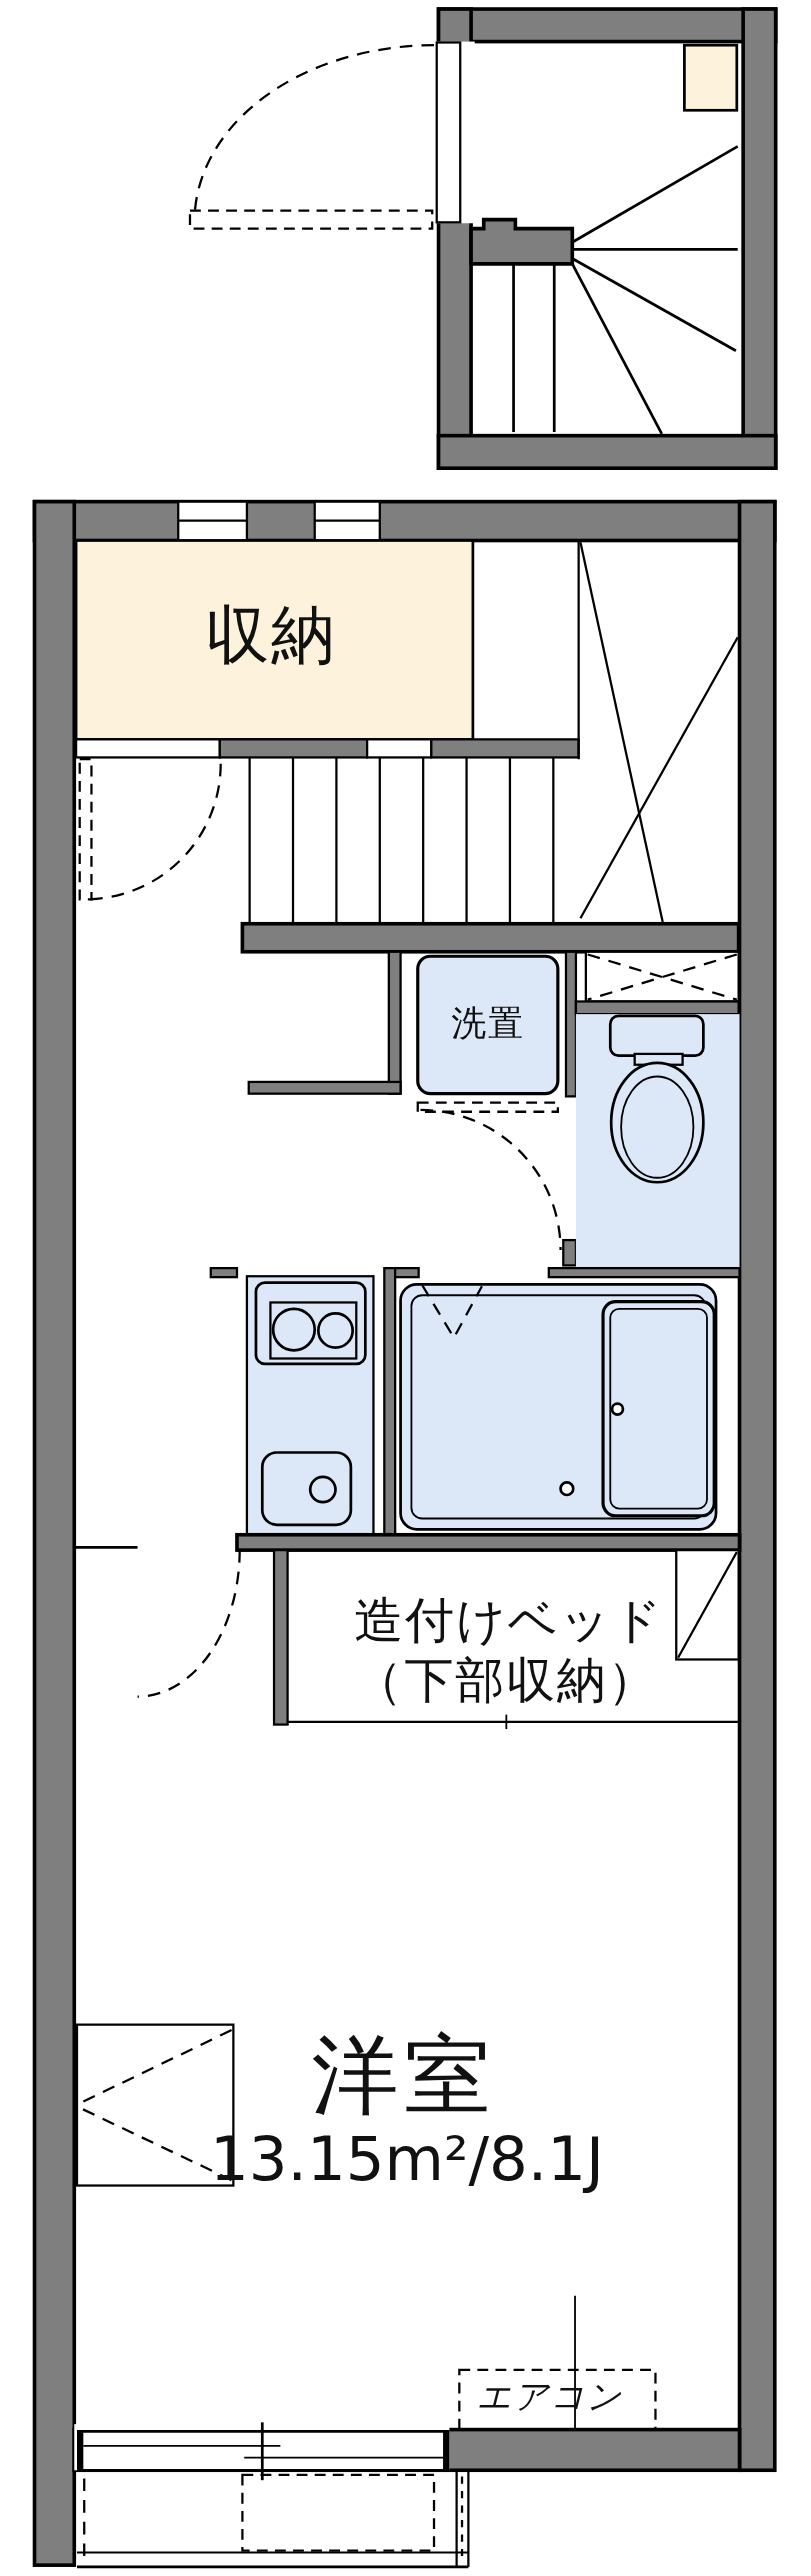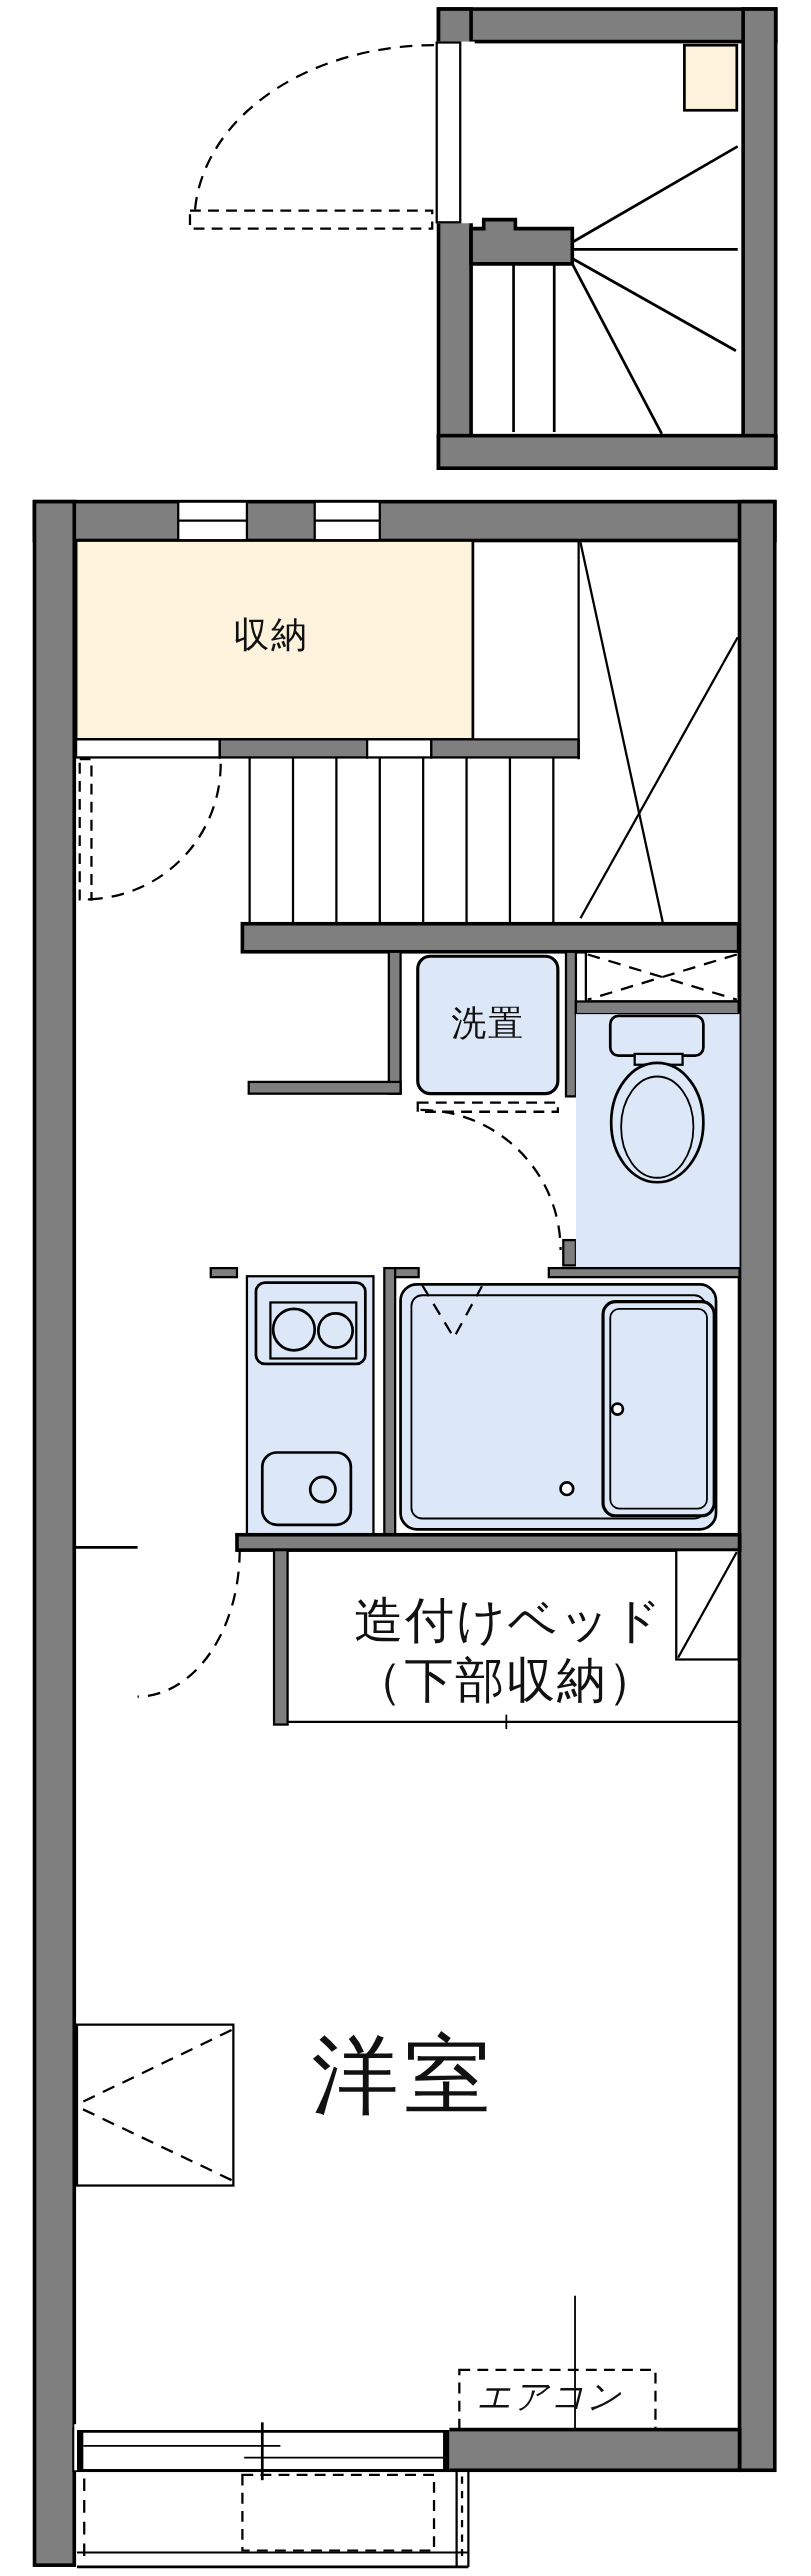--- a/index.html
+++ b/index.html
@@ -191,20 +191,21 @@
     <rect class="dashf" x="268" y="2738" width="212" height="84" style="fill:none"></rect>
     <line class="dash" x1="93" y1="2742" x2="93" y2="2836"></line>
     <line class="ln" x1="85" y1="2824" x2="518" y2="2824" style="stroke-width:2"></line>
     <line class="ln3" x1="85" y1="2840" x2="518" y2="2840"></line>
     <line class="ln" x1="505" y1="2733" x2="505" y2="2840"></line>
     <line class="ln" x1="518" y1="2733" x2="518" y2="2840"></line>
     <line class="dash" x1="511" y1="2740" x2="511" y2="2834" style="stroke-dasharray:8 8"></line>
   </g>
 </svg>
 
-  <div class="lbl" style="left:271px;top:635px;font-size:36px;">収納</div>
+  <div class="lbl" style="left:271px;top:635px;font-size:64px;">収納</div>
   <div class="lbl" style="left:488px;top:1023px;font-size:35px;">洗置</div>
   <div class="lbl" style="left:509px;top:1621px;font-size:49px;text-align:right;">造付けベッド</div>
   <div class="lbl" style="left:404px;top:2076px;font-size:87px;letter-spacing:5.4px;">洋室</div>
   <div class="lbl" style="left:506px;top:1681px;font-size:49px;">（下部収納）</div>
+  <div class="lbl" style="left:407px;top:2158px;font-size:61px;letter-spacing:0;">13.15m²/8.1J</div>
   <div class="lbl" style="left:550px;top:2397px;font-size:34px;font-style:italic;">エアコン</div>
 </div>
 
 
 </body></html>

